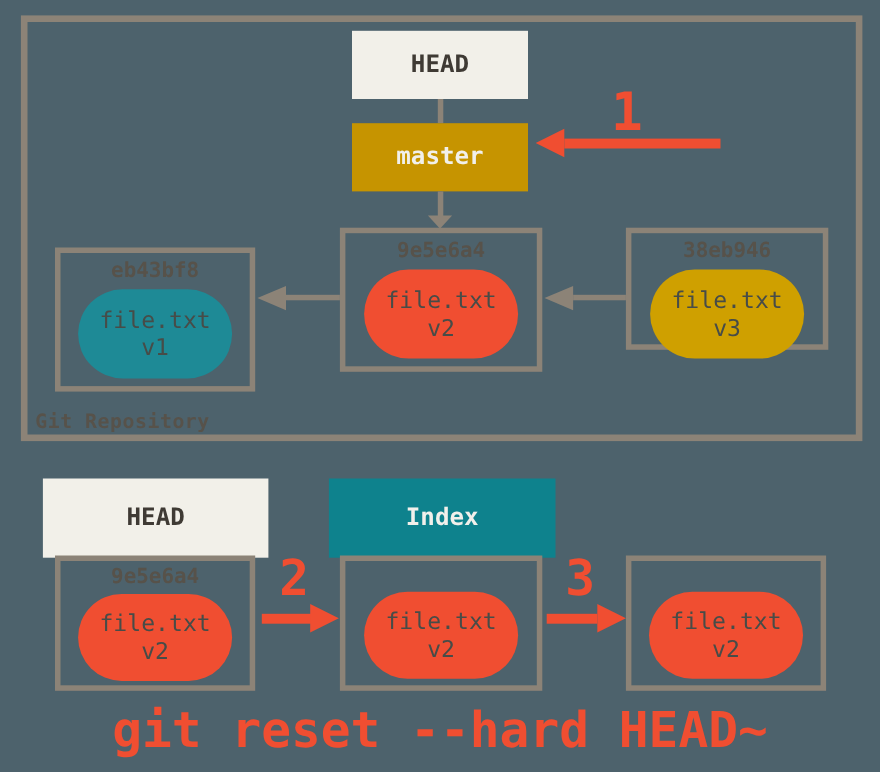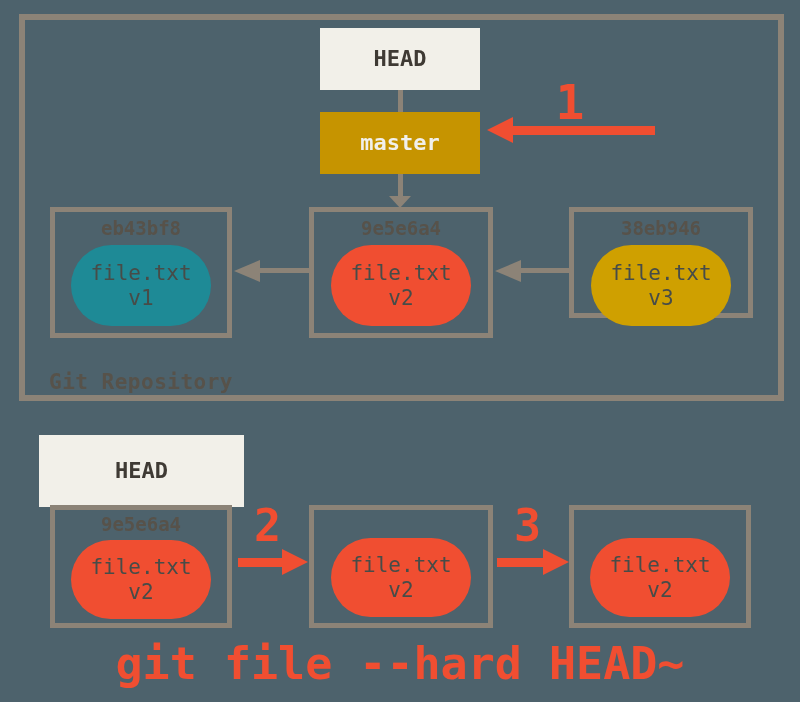--- a/index.html
+++ b/index.html
@@ -11,22 +11,22 @@
     overflow:hidden;
   }
   .abs{position:absolute;}
 
   
   .repo-box{
     left:19px;top:14px;width:753px;height:375px;
     border:6px solid var(--border_gray,#8C8377);
   }
   .repo-label{
-    left:24px;bottom:1px;
-    font-size:21px;font-weight:bold;letter-spacing:.5px;
+    left:7px;bottom:1px;
+    font-size:18px;font-weight:bold;letter-spacing:.5px;
     color:var(--hash_text,#57524A);
     text-align:center;
   }
 
   
   .pointer-box{
     display:flex;align-items:center;justify-content:center;
     font-size:22px;font-weight:600;text-align:right;line-height:1.25;
   }
   .fill-off{background:var(--off_white,#F2F0E9);color:var(--dark_text,#3F3A34);}
@@ -36,21 +36,21 @@
 
   .head1{left:320px;top:28px;width:160px;height:62px;}
   .master{left:320px;top:112px;width:160px;height:62px;}
 
   
   .cell-box{
     border:5px solid var(--border_gray,#8C8377);
     display:flex;flex-direction:column;align-items:center;
     box-sizing:border-box;
   }
-  .cb1{left:50px;top:207px;width:182px;height:131px;padding-top:4px;}
+  .cb1{left:50px;top:225px;width:182px;height:131px;padding-top:4px;}
   .cb2{left:309px;top:207px;width:184px;height:131px;padding-top:4px;}
   .cb3{left:569px;top:207px;width:184px;height:111px;padding-top:4px;}
   .lb1{left:50px;top:505px;width:182px;height:123px;padding-top:2px;}
   .lb2{left:309px;top:505px;width:184px;height:123px;padding-top:24px;}
   .lb3{left:569px;top:505px;width:182px;height:123px;padding-top:24px;}
 
   .hash{
     font-size:19px;font-weight:bold;line-height:24px;
     color:var(--hash_text,#57524A);
   }
@@ -164,20 +164,23 @@
   </div>
 
   <div class="abs gline ga-line-a"></div>
   <div class="abs ghead-left ga-head-a"></div>
   <div class="abs gline ga-line-b"></div>
   <div class="abs ghead-left ga-head-b"></div>
 
   <div class="abs pointer-box fill-off hdr h-head">
     <span>HEAD</span>
   </div>
+  <div class="abs pointer-box fill-teal-dark hdr h-index">
+    <span>Index</span>
+  </div>
 
   <div class="abs cell-box lb1">
     <div class="hash">9e5e6a4</div>
     <div class="blob blob-sm blob-red">
       <div>file.txt</div>
       <div>v2</div>
     </div>
   </div>
 
   <div class="abs cell-box lb2">
@@ -195,15 +198,15 @@
   </div>
 
   <div class="abs step-num n2">2</div>
   <div class="abs rline a2-line"></div>
   <div class="abs rhead-right a2-head"></div>
 
   <div class="abs step-num n3">3</div>
   <div class="abs rline a3-line"></div>
   <div class="abs rhead-right a3-head"></div>
 
-  <div class="abs command">git file --hard HEAD~</div>
+  <div class="abs command">git reset --hard HEAD~</div>
 
 </div>
 
 </body></html>

